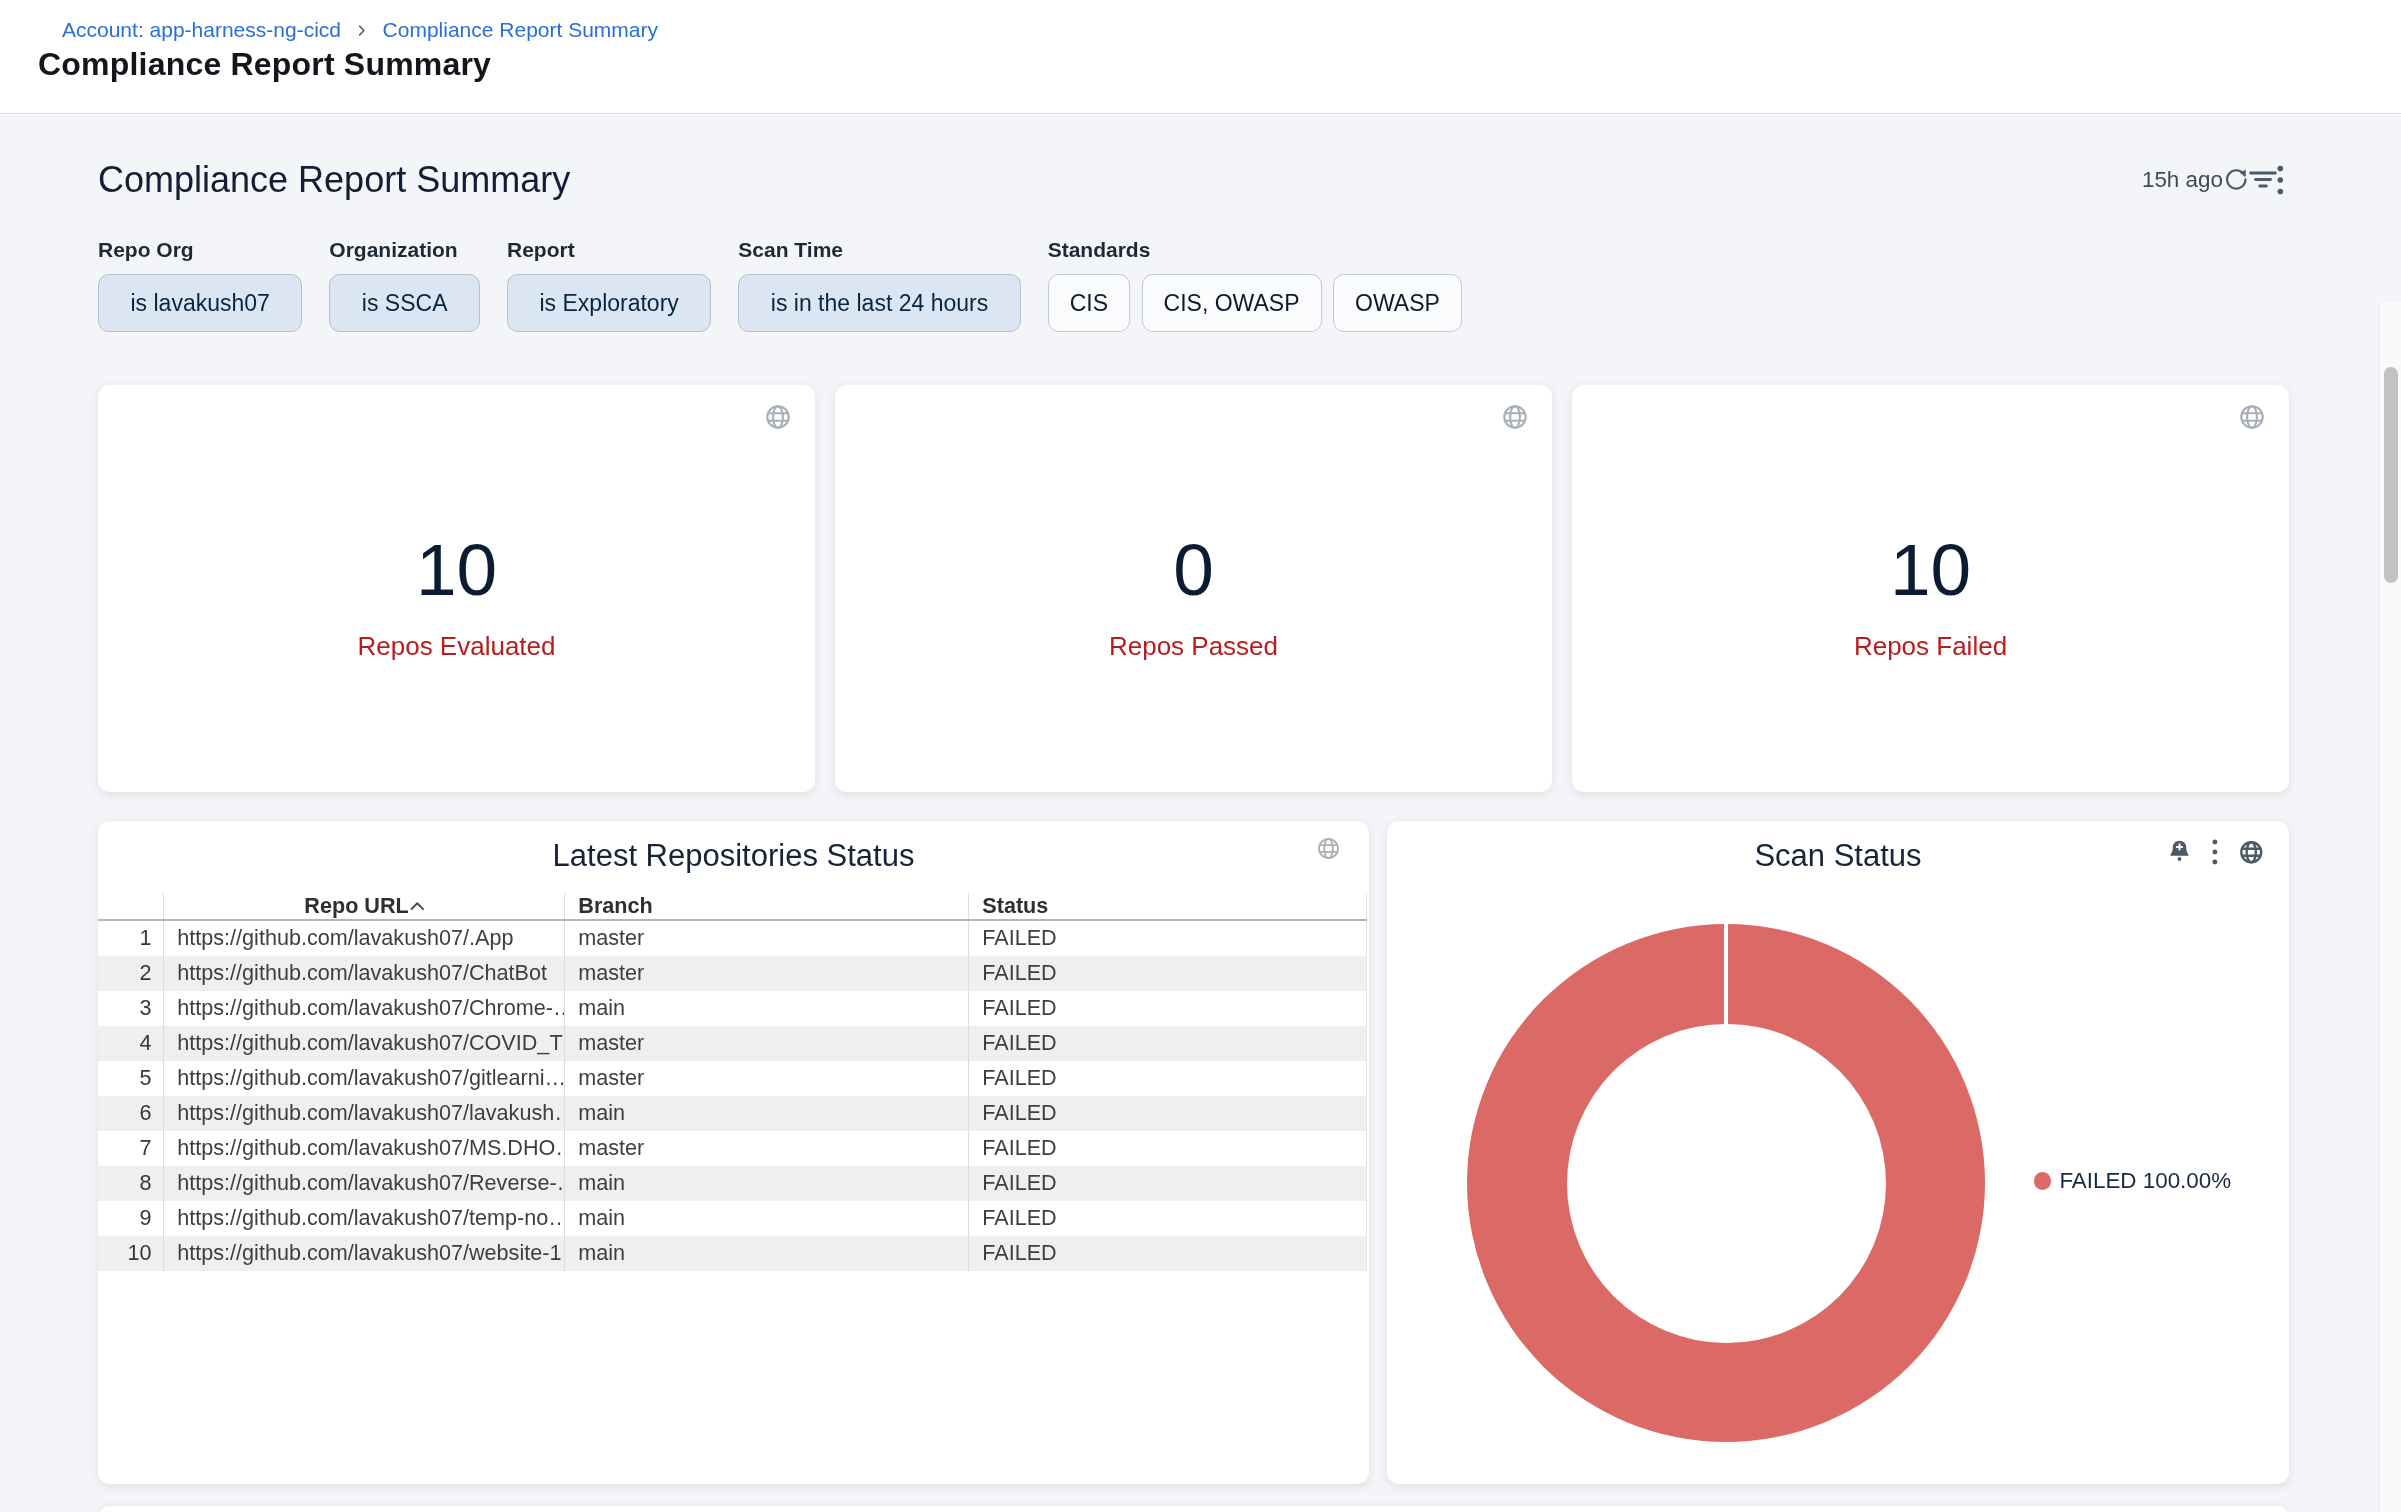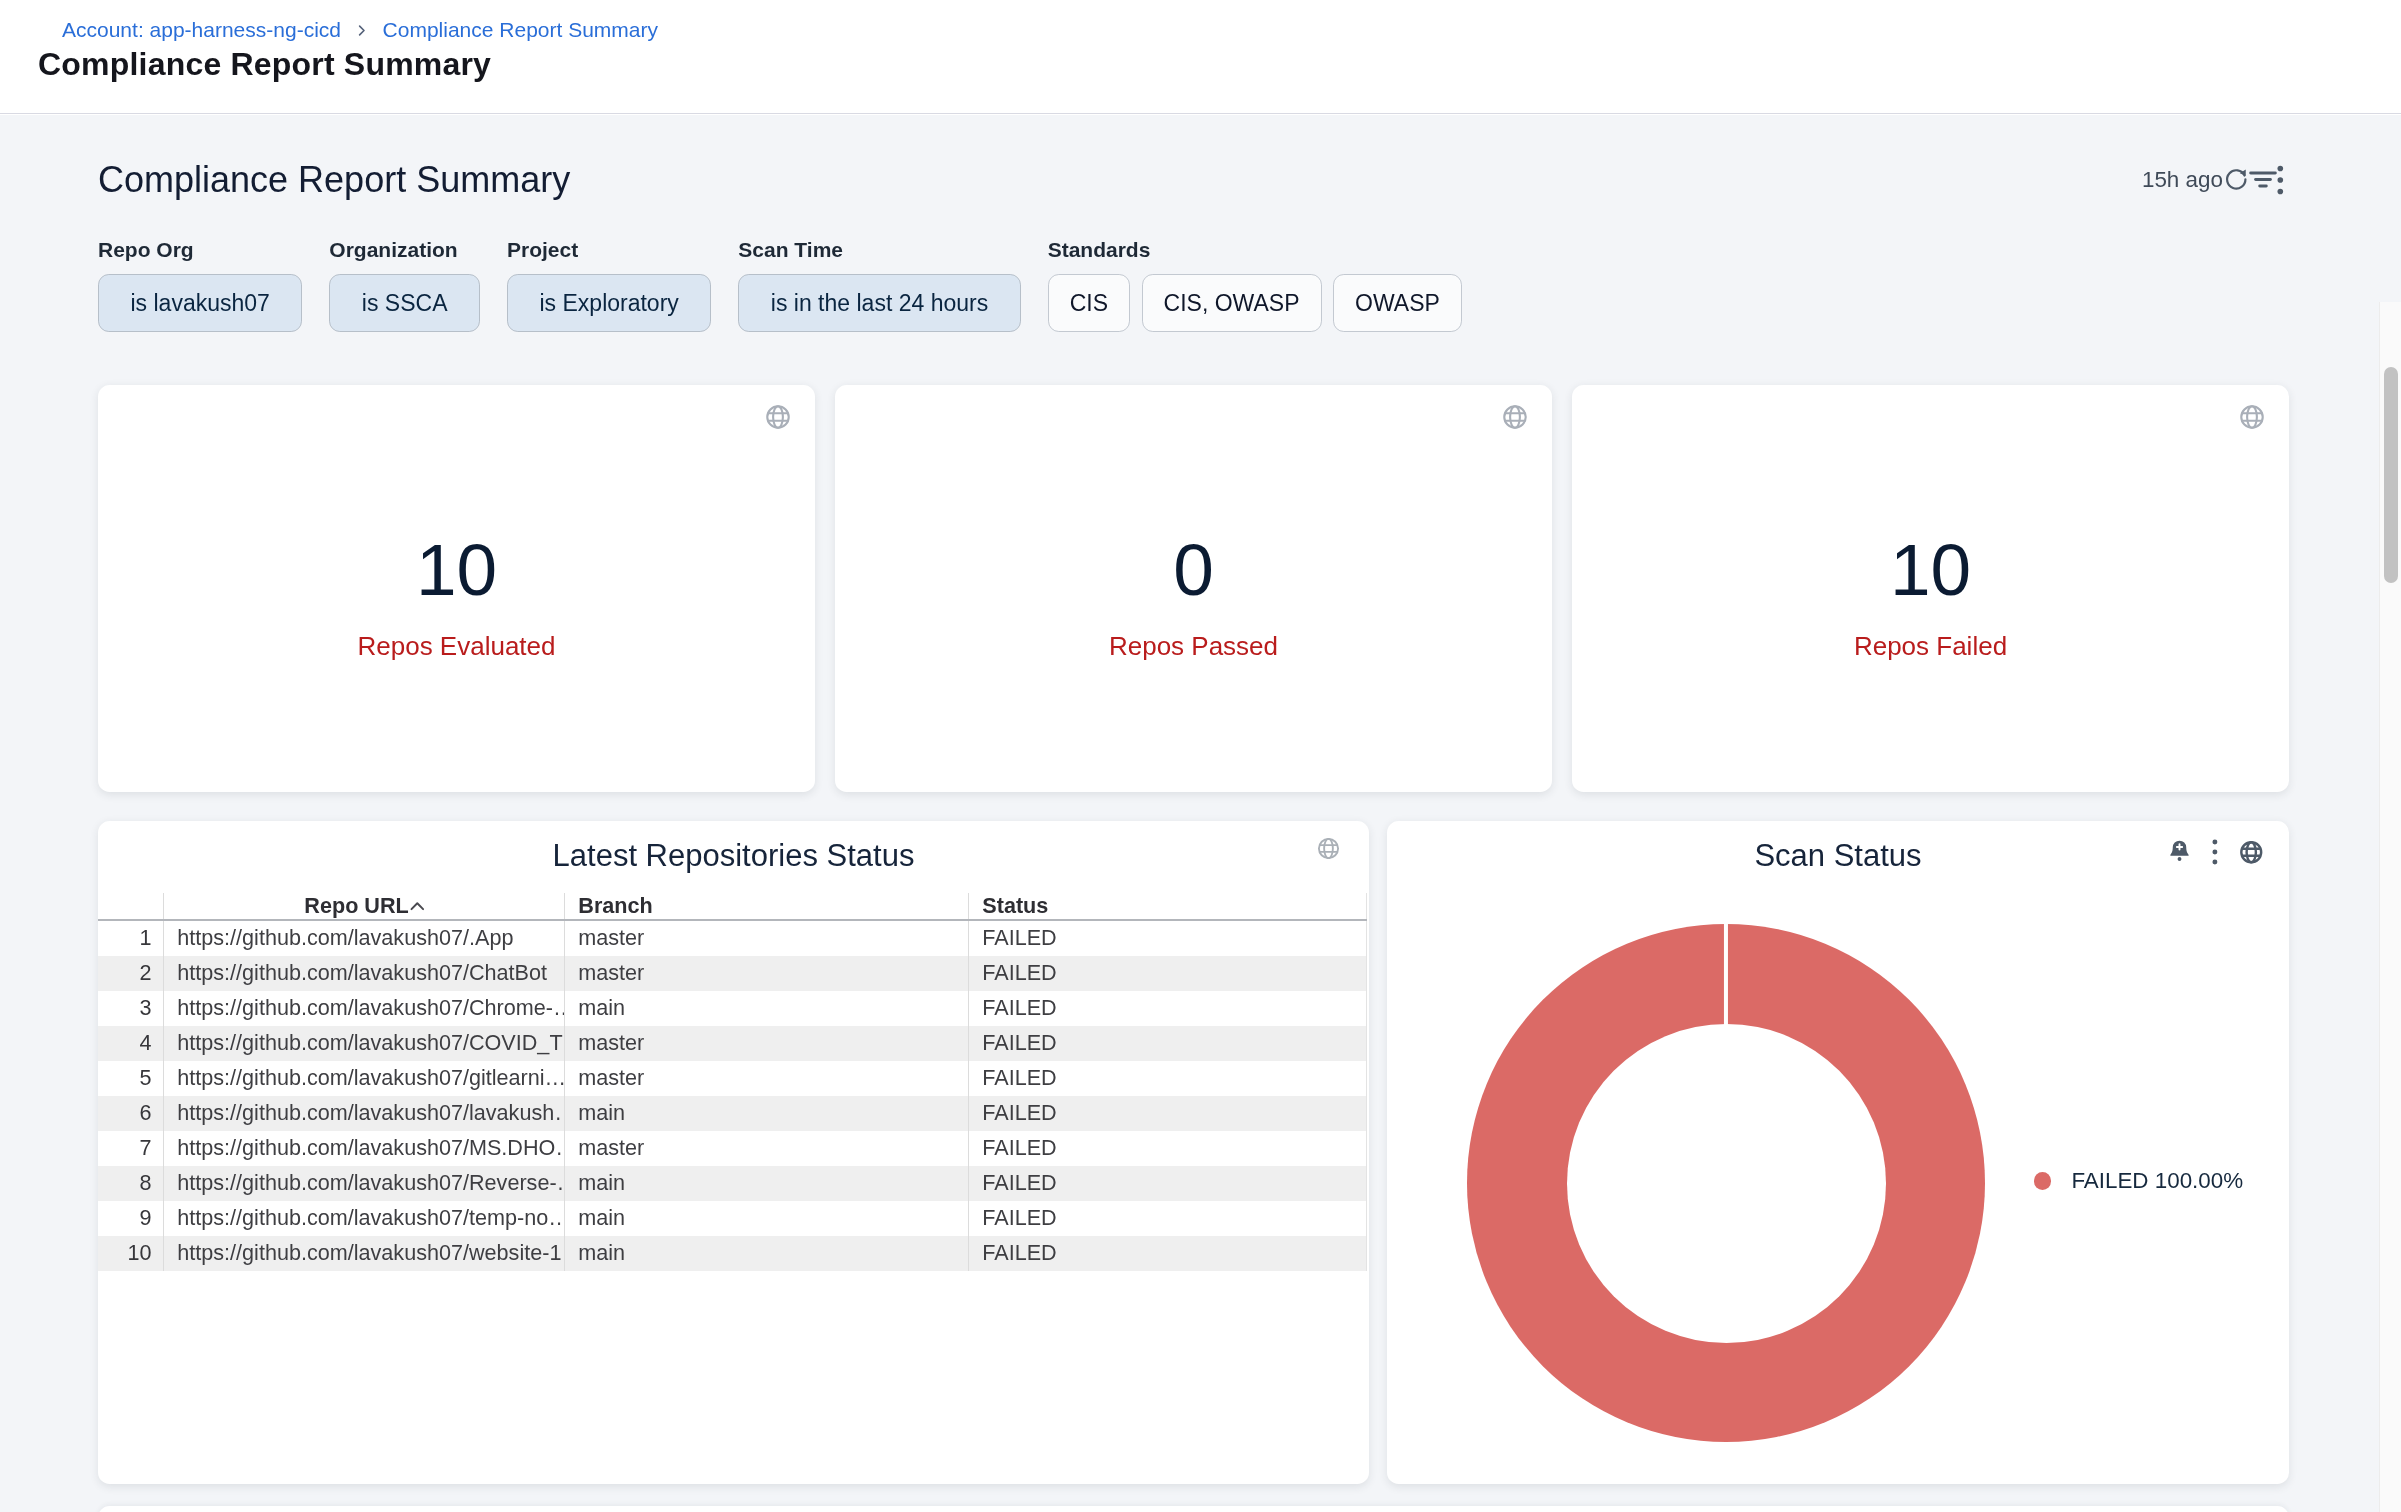--- a/index.html
+++ b/index.html
@@ -54,21 +54,21 @@
   .trow { height:35px; font-size:21.6px; color:#3e3e42; }
   .trow:nth-child(even) { background:#efefef; }
   .c-num { text-align:right; padding-right:11.6px; color:#37373b; }
 
   
   .scan-card { flex:1; height:663px; background:#ffffff; border-radius:11.6px; box-shadow:0 2.5px 8.3px rgba(35,45,60,.10); position:relative; overflow:hidden; }
   .scan-icons { position:absolute; top:18px; right:25px; display:flex; align-items:center; gap:20px; color:#59657a; }
   .donut { position:absolute; left:80px; top:103px; width:518px; height:518px; border-radius:50%; background:#DB6A66; }
   .donut-hole { position:absolute; left:100px; top:100px; width:319px; height:319px; border-radius:50%; background:#ffffff; }
   .donut-notch { position:absolute; left:50%; transform:translateX(-50%); top:0; width:4.1px; height:101px; background:#ffffff; }
-  .legend { position:absolute; left:647px; top:347px; display:flex; align-items:center; gap:20px; }
+  .legend { position:absolute; left:647px; top:347px; display:flex; align-items:center; gap:8px; }
   .legend-dot { width:17.4px; height:17.4px; border-radius:50%; background:#DB6A66; }
   .legend-text { font-size:22.4px; color:#16293e; }
 
   
   .next-card-peek { position:absolute; left:98px; top:1391px; width:2191px; height:20px; background:#ffffff; border-radius:11.6px 11.6px 0 0; box-shadow:0 -1.7px 5px rgba(35,45,60,.06); }
   .scroll-track { position:absolute; right:0; top:187px; bottom:0; width:22.4px; background:#fafafa; border-left:1.7px solid #ececec; }
   .scroll-thumb { position:absolute; left:4.1px; top:65px; width:14px; height:216px; background:#c2c2c2; border-radius:7.5px; cursor:pointer; }
 
   svg { display:block; }
 </style>
@@ -122,21 +122,21 @@
     <div class="filters-row">
       <div class="filter-group">
         <span class="filter-label">Repo Org</span>
         <div class="chip">is lavakush07</div>
       </div>
       <div class="filter-group">
         <span class="filter-label">Organization</span>
         <div class="chip">is SSCA</div>
       </div>
       <div class="filter-group">
-        <span class="filter-label">Project</span>
+        <span class="filter-label">Report</span>
         <div class="chip">is Exploratory</div>
       </div>
       <div class="filter-group">
         <span class="filter-label">Scan Time</span>
         <div class="chip">is in the last 24 hours</div>
       </div>
       <div class="filter-group">
         <span class="filter-label">Standards</span>
         <div class="std-options">
           <button class="std-btn">CIS</button>

